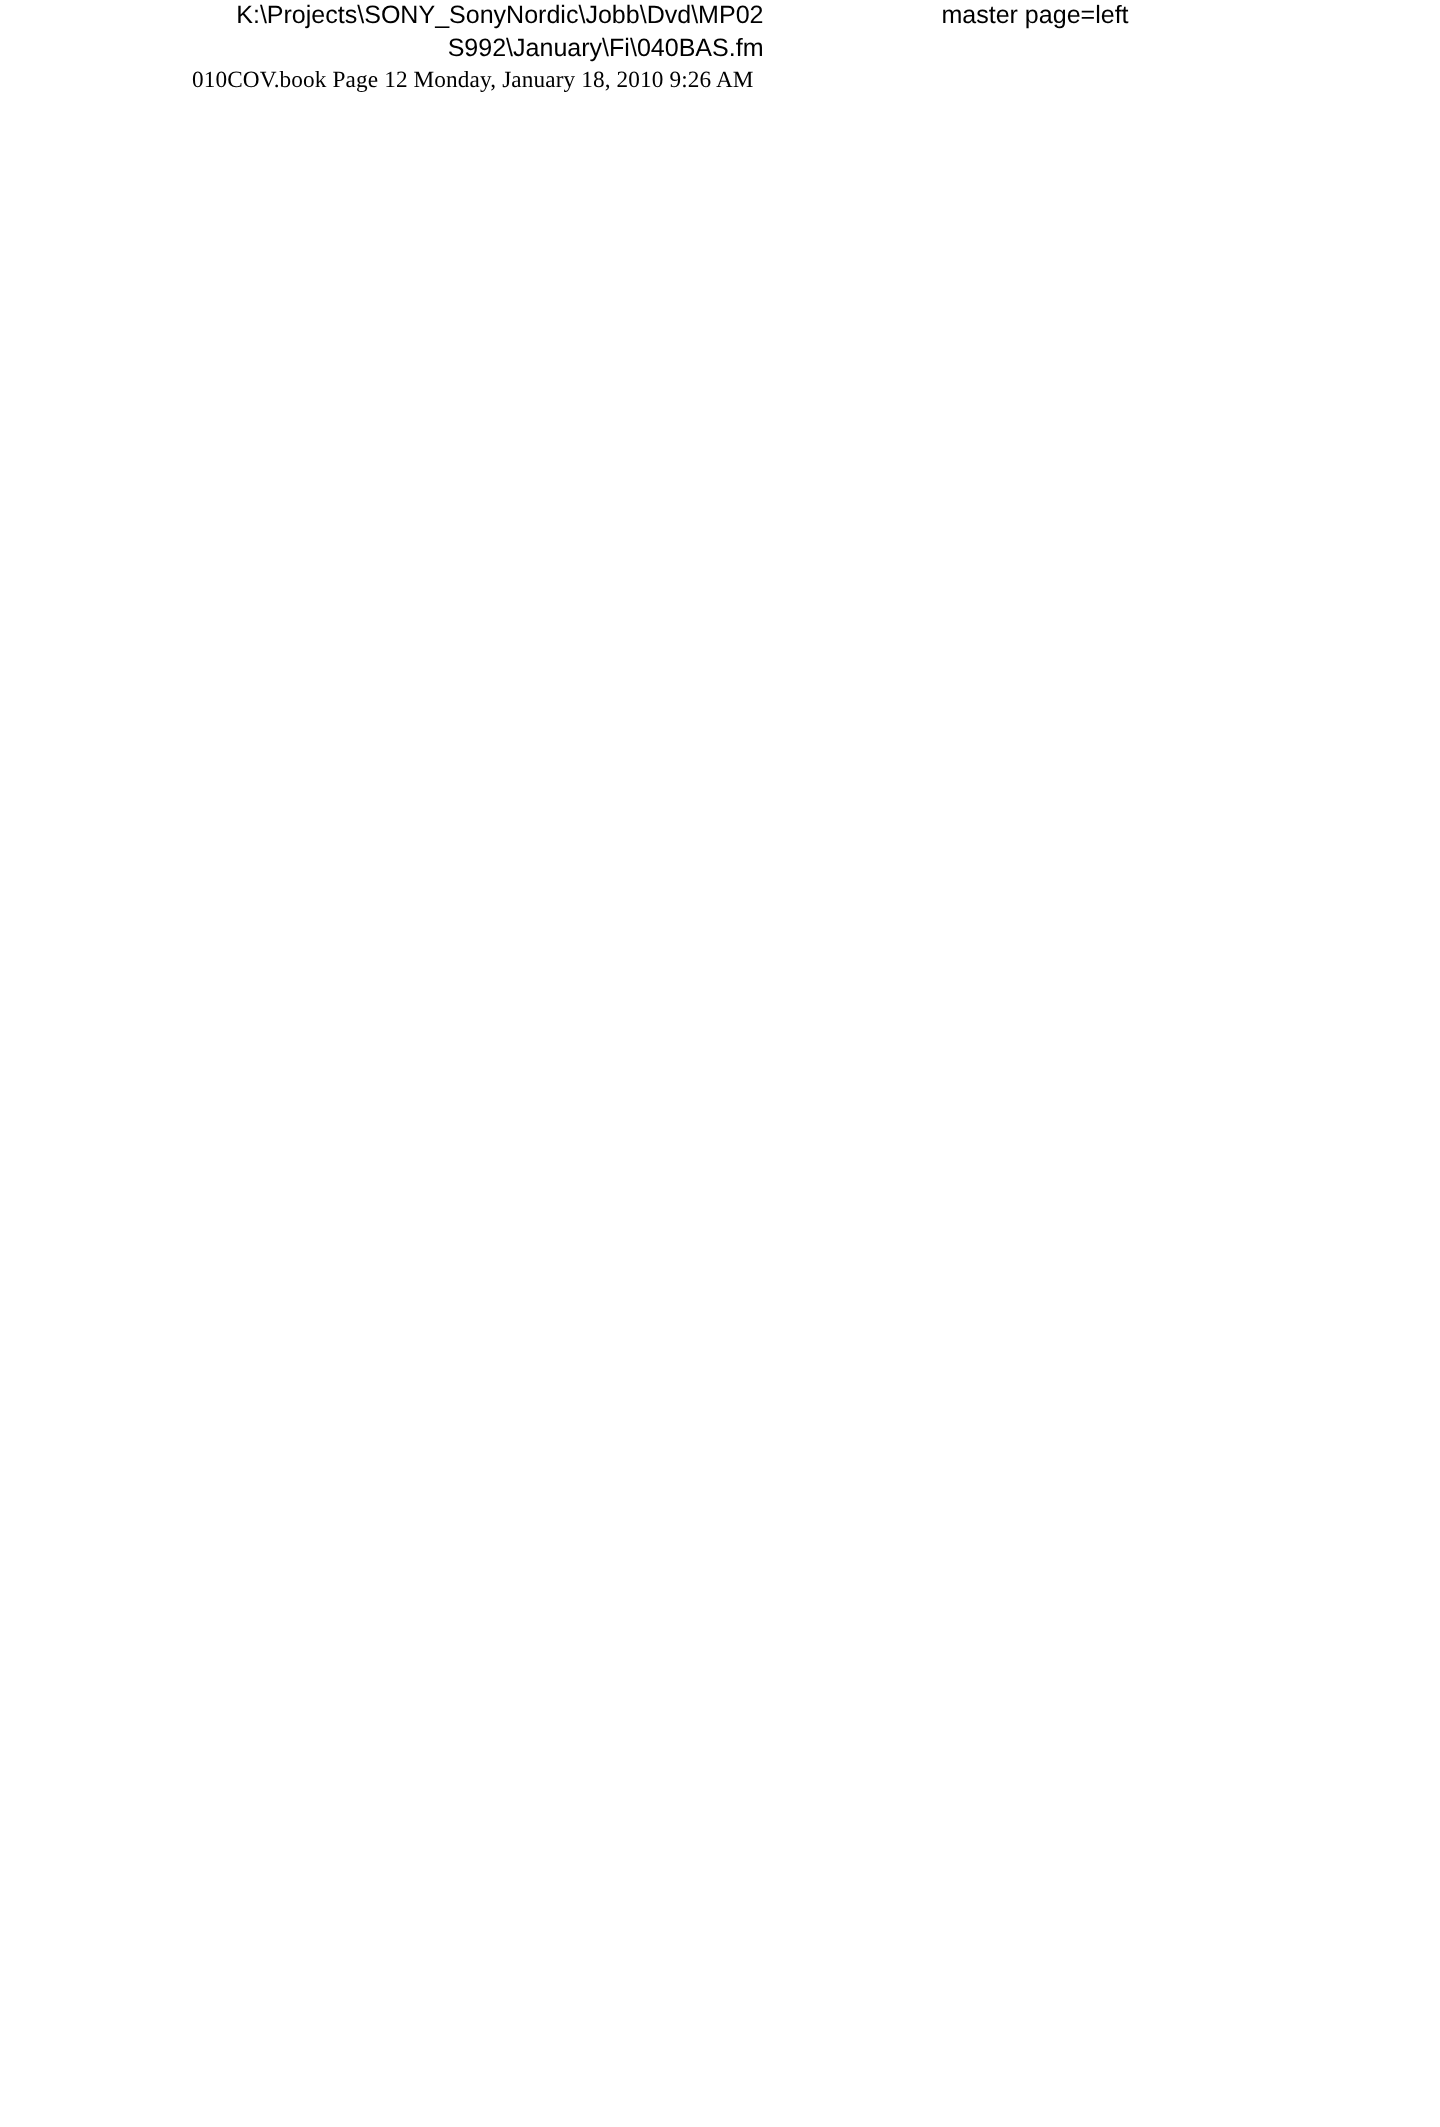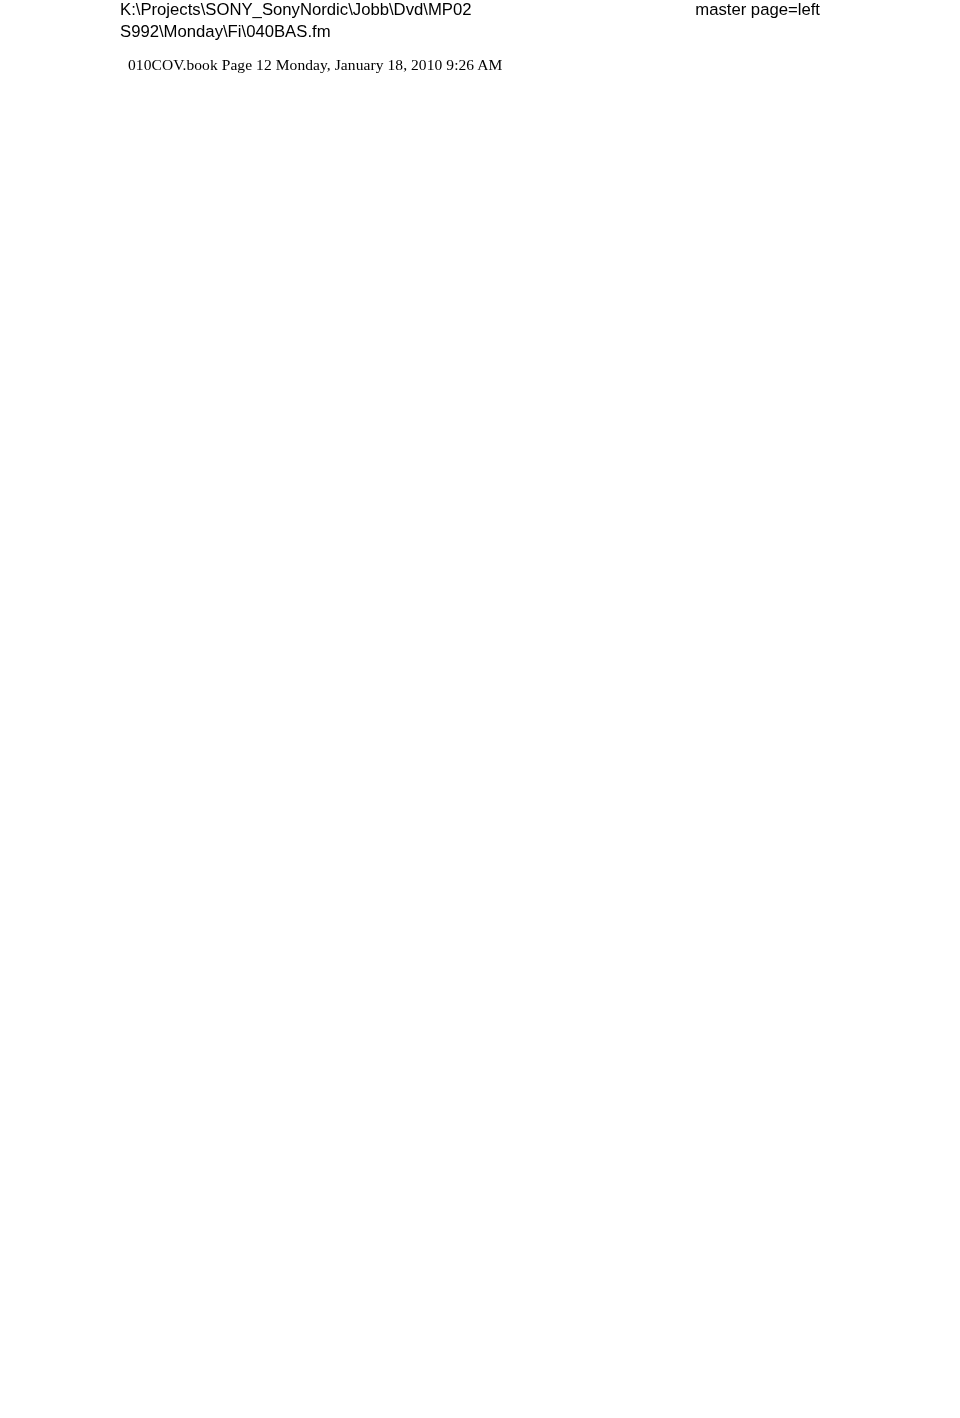--- a/index.html
+++ b/index.html
@@ -3,23 +3,23 @@
 <meta charset="utf-8">
 <title>Manual page</title>
 <style>
   html,body{margin:0;padding:0;background:#fff;}
   body{width:960px;height:1418px;position:relative;overflow:hidden;
        font-family:"Liberation Serif",serif;color:#000;
        -webkit-font-smoothing:antialiased;}
   .abs{position:absolute;}
   
   .hdr-path{font-family:"Liberation Sans",sans-serif;font-size:16.7px;line-height:21.5px;
-     }
+     text-align:right;}
   .hdr-right{font-family:"Liberation Sans",sans-serif;font-size:16.7px;line-height:21.5px;
-     text-align:right;}
+     text-align:center;}
   .hdr-book{font-family:"Liberation Serif",serif;font-size:15.5px;letter-spacing:0.08px;}
   svg{display:block;overflow:visible;}
 </style>
 </head>
 <body>
 
 <div>
 
   <svg class="abs" style="left:14px;top:10px" width="64" height="64">
       <g id="sb1"></g>
@@ -30,18 +30,18 @@
   <svg class="abs" style="left:14px;top:1348px" width="60" height="60">
       <g id="dp2"></g>
     </svg>
   <svg class="abs" style="left:888px;top:1348px" width="64" height="64">
       <g id="sb2"></g>
     </svg>
 </div>
 
 <div class="abs hdr-path" style="left:120px;top:-1px;width:389px;">
   <div>K:\Projects\SONY_SonyNordic\Jobb\Dvd\MP02</div>
-  <div>S992\Monday\Fi\040BAS.fm</div>
+  <div>S992\January\Fi\040BAS.fm</div>
 </div>
 <div class="abs hdr-right" style="left:560px;top:-1px;width:260px;">
   <div>master page=left</div>
 </div>
-<div class="abs hdr-book" style="left:128px;top:45px;white-space:nowrap;margin-top:11px;">010COV.book  Page 12  Monday, January 18, 2010  9:26 AM</div>
+<div class="abs hdr-book" style="left:128px;top:45px;white-space:nowrap;">010COV.book  Page 12  Monday, January 18, 2010  9:26 AM</div>
 
 </body></html>

